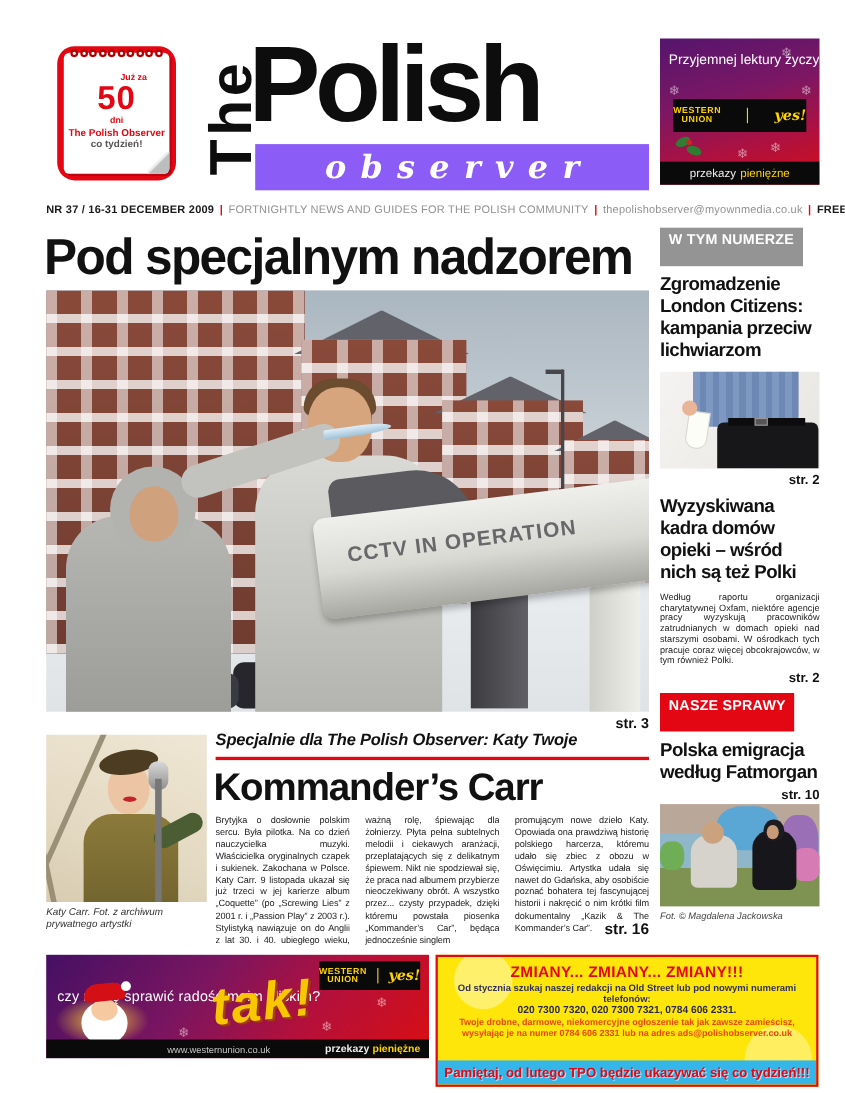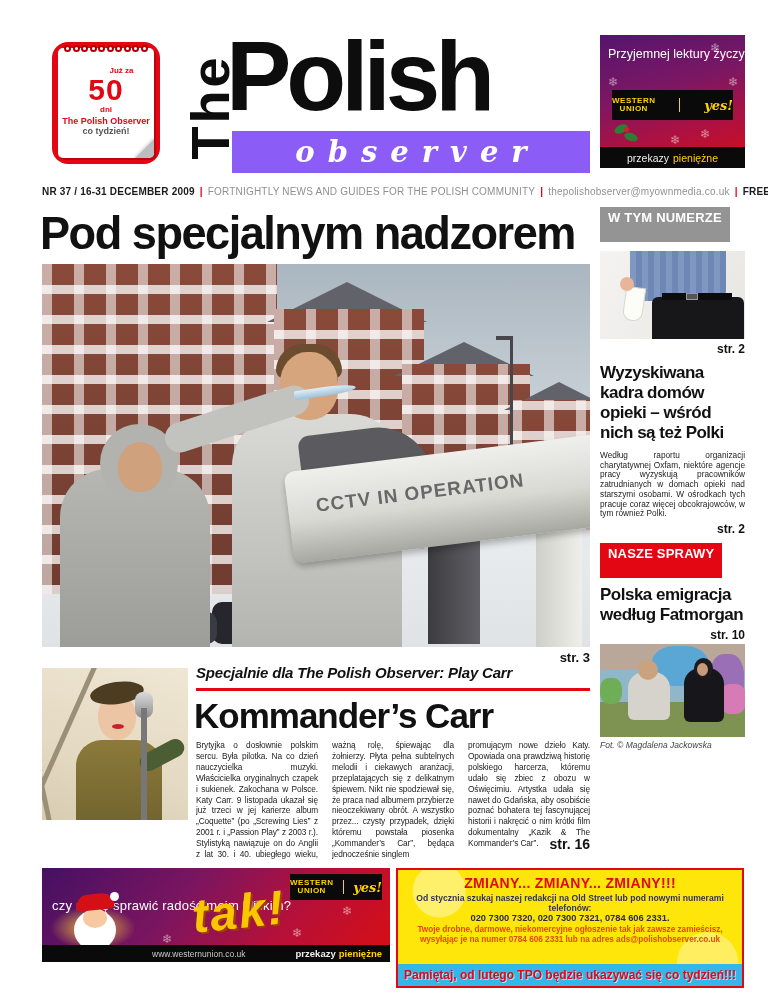--- a/index.html
+++ b/index.html
@@ -292,34 +292,36 @@
     <div class="tent-pole" style="left:14px; top:-20px; transform:rotate(24deg);"></div>
     <div class="tent-pole" style="left:2px; top:40px; transform:rotate(-12deg);"></div>
     <div class="katy-torso"></div>
     <div class="katy-uke"></div>
     <div class="katy-head"></div>
     <div class="katy-beret"></div>
     <div class="katy-lips"></div>
     <div class="katy-michead"></div>
     <div class="katy-mic"></div>
   </div>
-
-  <div class="kicker">Specjalnie dla The Polish Observer: Play Carr</div>
+  <div class="katy-caption">Katy Carr. Fot. z archiwum prywatnego artystki</div>
+
+  <div class="kicker">Specjalnie dla The Polish Observer: Katy Twoje</div>
   <div class="kicker-rule"></div>
   <div class="feature-headline">Kommander’s Carr</div>
 
   <div class="feature-cols">
     <div class="fcol">Brytyjka o dosłownie polskim sercu. Była pilotka. Na co dzień nauczycielka muzyki. Właścicielka oryginalnych czapek i sukienek. Zakochana w Polsce. Katy Carr. 9 listopada ukazał się już trzeci w jej karierze album „Coquette” (po „Screwing Lies” z 2001 r. i „Passion Play” z 2003 r.). Stylistyką nawiązuje on do Anglii z lat 30. i 40. ubiegłego wieku, kiedy to kokietka odgrywała</div>
     <div class="fcol">ważną rolę, śpiewając dla żołnierzy. Płyta pełna subtelnych melodii i ciekawych aranżacji, przeplatających się z delikatnym śpiewem. Nikt nie spodziewał się, że praca nad albumem przybierze nieoczekiwany obrót. A wszystko przez... czysty przypadek, dzięki któremu powstała piosenka „Kommander’s Car”, będąca jednocześnie singlem</div>
     <div class="fcol">promującym nowe dzieło Katy. Opowiada ona prawdziwą historię polskiego harcerza, któremu udało się zbiec z obozu w Oświęcimiu. Artystka udała się nawet do Gdańska, aby osobiście poznać bohatera tej fascynującej historii i nakręcić o nim krótki film dokumentalny „Kazik &amp; The Kommander’s Car”.</div>
   </div>
   <div class="feature-ref">str. 16</div>
 
   <div class="sidebar">
     <span class="badge badge-gray">W TYM NUMERZE</span>
+    <div class="sb-title">Zgromadzenie London Citizens: kampania przeciw lichwiarzom</div>
 
     <div class="sb-photo1">
       <div class="p1-shirt"></div>
       <div class="p1-trousers"></div>
       <div class="p1-belt"></div>
       <div class="p1-buckle"></div>
       <div class="p1-pocket"></div>
       <div class="p1-hand"></div>
     </div>
     <div class="sb-ref">str. 2</div>

